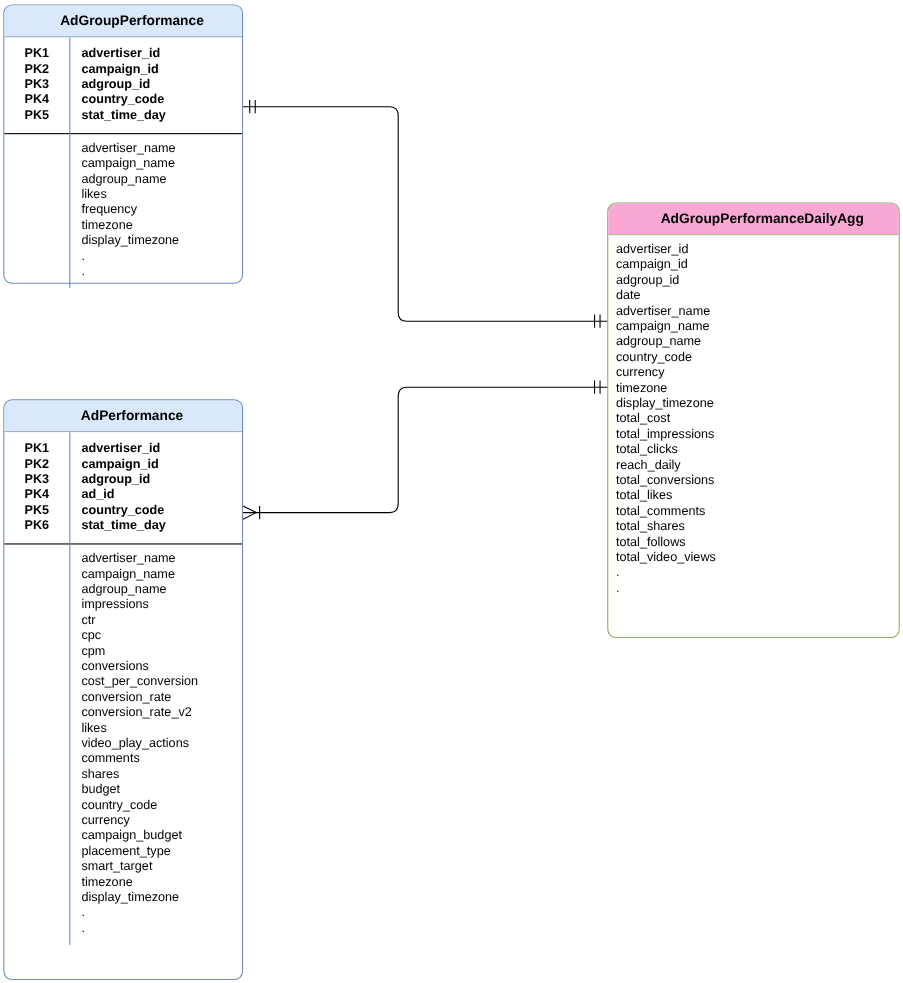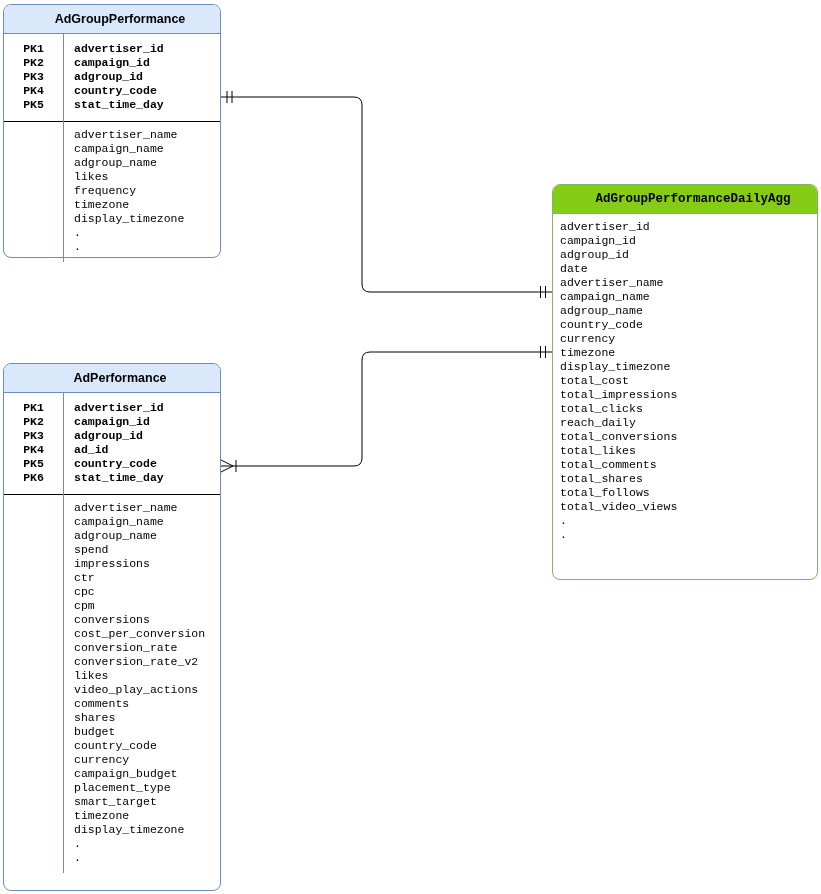--- a/index.html
+++ b/index.html
@@ -32,23 +32,23 @@
     line-height: 28px;
     text-align: center;
     font-weight: bold;
     font-size: 12.5px;
     color: #000000;
     border-bottom: 1px solid;
     border-radius: 7px 7px 0 0;
     padding-left: 16px;
   }
   .blue  .erd-header { background: #dae8fc; border-color: #6c8ebf; }
-  .green .erd-header { background: #84cc16; border-color: #82b366; font-family: Liberation Mono, monospace; }
-
-  .erd-content { position: relative; font-family: Liberation Mono, monospace; }
+  .green .erd-header { background: #f9a8d4; border-color: #82b366; }
+
+  .erd-content { position: relative; }
 
   .key-divider {
     position: absolute;
     left: 59px;
     top: 0;
     bottom: 0;
     width: 1px;
     background: #6c8ebf;
   }
 
@@ -191,23 +191,20 @@
         </div>
       <div class="erd-body-section">
           <div class="erd-row">
             <span class="field-name">advertiser_name</span>
           </div>
           <div class="erd-row">
             <span class="field-name">campaign_name</span>
           </div>
           <div class="erd-row">
             <span class="field-name">adgroup_name</span>
-          </div>
-          <div class="erd-row">
-            <span class="field-name">spend</span>
           </div>
           <div class="erd-row">
             <span class="field-name">impressions</span>
           </div>
           <div class="erd-row">
             <span class="field-name">ctr</span>
           </div>
           <div class="erd-row">
             <span class="field-name">cpc</span>
           </div>

